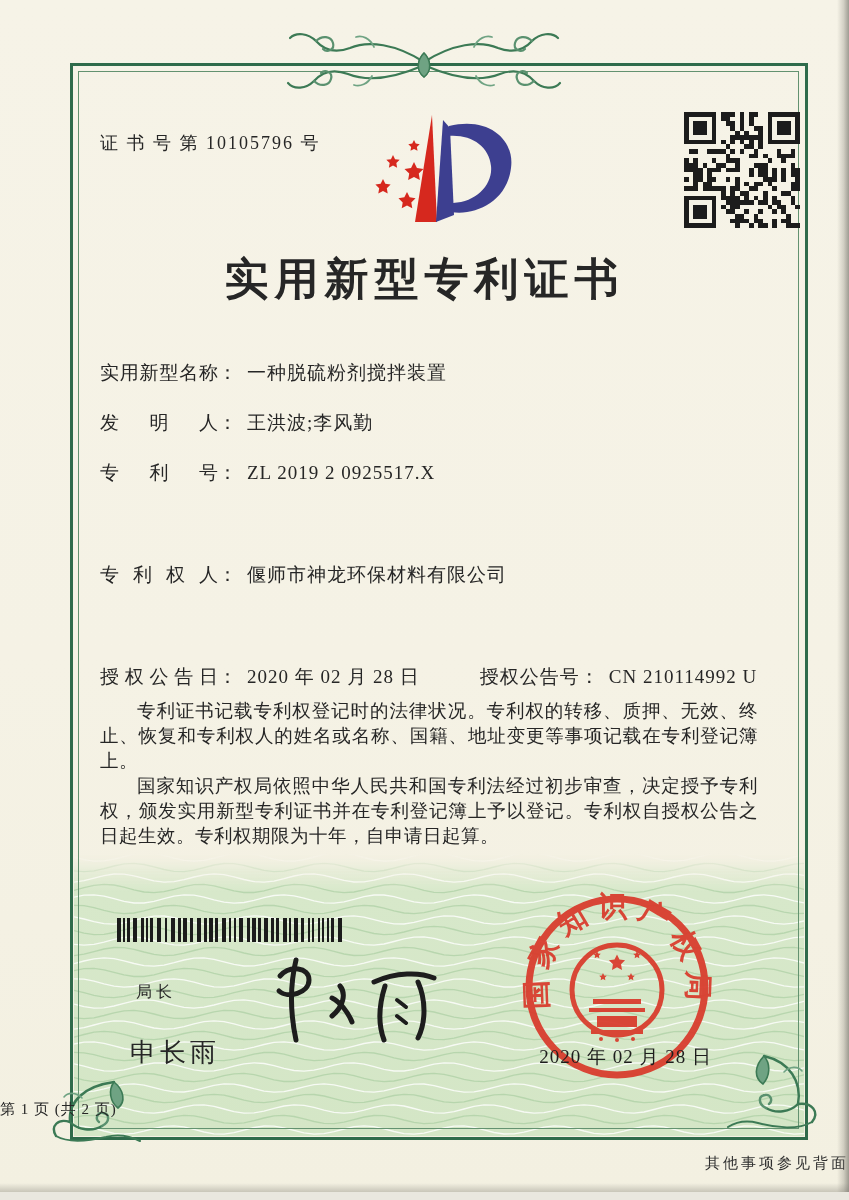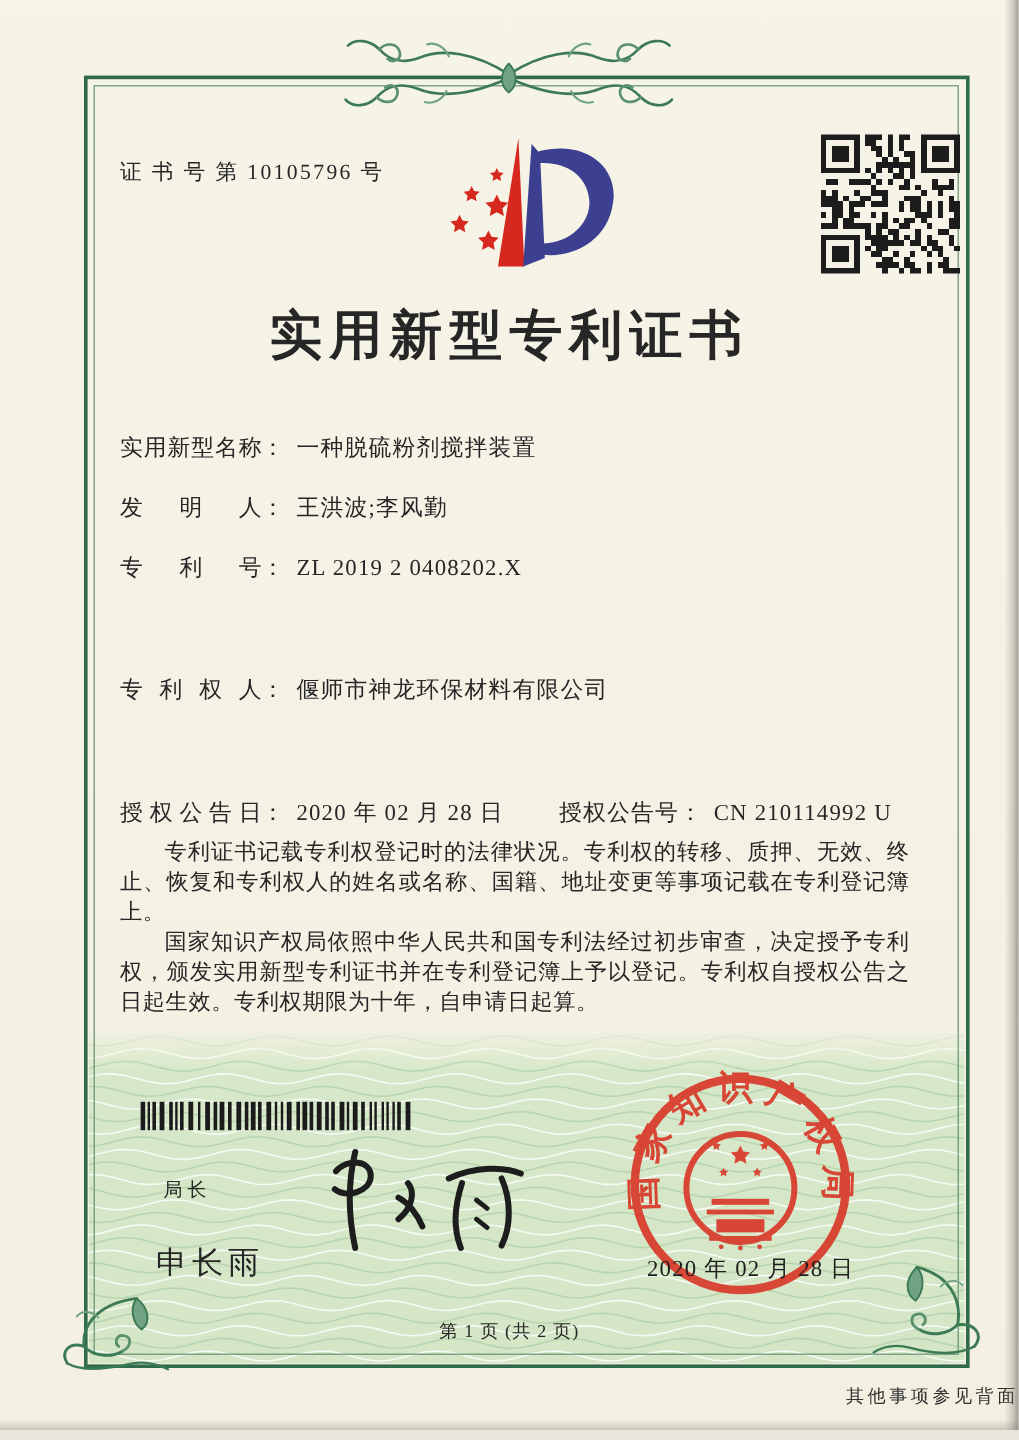--- a/index.html
+++ b/index.html
@@ -13,39 +13,39 @@
   .cert-no{position:absolute;left:100px;top:131px;font-size:18px;letter-spacing:2px;z-index:3;}
   .logo{position:absolute;left:337px;top:110px;z-index:3;}
   .qr{position:absolute;left:684px;top:112px;z-index:3;}
   .title{position:absolute;left:0;top:250px;width:100%;text-align:center;font-size:44px;font-weight:700;letter-spacing:6px;z-index:3;}
   
   .field-row{position:absolute;left:100px;font-size:19px;white-space:nowrap;z-index:3;}
   .flabel{display:inline-block;width:118px;text-align:justify;text-align-last:justify;}
   .fcolon{display:inline-block;margin-right:10px;}
   .fvalue{letter-spacing:1px;}
   .r0{top:360px}.r1{top:410px}.r2{top:460px}.r3{top:510px}.r4{top:562px}.r5{top:612px}.r6{top:664px}
-  .label2{margin-left:46px;letter-spacing:1px;}
+  .label2{margin-left:60px;letter-spacing:1px;}
   
   .paras{position:absolute;left:100px;top:699px;width:658px;font-size:18.5px;line-height:25px;text-align:justify;z-index:3;}
   .paras p{margin:0;text-indent:2em;letter-spacing:.5px;}
   
   .band{position:absolute;left:74px;top:852px;width:730px;height:284px;z-index:1;
     background:linear-gradient(180deg,rgba(215,232,202,0) 0%,rgba(215,232,202,.85) 6%,#d7e8ca 14%,#d4e6c6 100%);
     -webkit-mask-image:linear-gradient(180deg,transparent 0,#000 38px);mask-image:linear-gradient(180deg,transparent 0,#000 38px);}
   .band svg{position:absolute;left:0;top:0;}
   .barcode{position:absolute;left:117px;top:918px;z-index:3;}
   
   .signer-title{position:absolute;left:136px;top:982px;font-size:16px;letter-spacing:4px;z-index:3;}
   .signer-name{position:absolute;left:130px;top:1019px;font-size:26px;letter-spacing:4px;z-index:3;margin-top:16px;}
   .signature{position:absolute;left:266px;top:950px;z-index:3;}
   
   .seal{position:absolute;left:517px;top:887px;z-index:4;opacity:.93;}
   .seal-date{position:absolute;left:538px;top:1044px;width:175px;text-align:center;font-size:19px;letter-spacing:1px;color:#1d1d1d;z-index:5;}
   
-  .pageno{position:absolute;left:0;top:1100px;width:100%;text-align:center;font-size:15px;letter-spacing:1px;z-index:3;}
+  .pageno{position:absolute;left:0;top:1100px;width:100%;font-size:15px;letter-spacing:1px;z-index:3;}
   .backnote{position:absolute;left:0;top:1154px;width:100%;text-align:right;font-size:15px;letter-spacing:3px;z-index:3;color:#2f2f2f;}
   
   .orn-top{position:absolute;left:274px;top:26px;z-index:3;}
   .orn-bl{position:absolute;left:48px;top:1076px;z-index:3;}
   .orn-br{position:absolute;left:724px;top:1048px;z-index:3;}
   
   .edge-right{position:absolute;right:0;top:0;width:12px;height:100%;z-index:6;
     background:linear-gradient(90deg,rgba(0,0,0,0),rgba(118,116,108,.28) 55%,rgba(86,84,77,.55));}
   .edge-bottom{position:absolute;left:0;bottom:0;width:100%;height:9px;z-index:6;
     background:linear-gradient(180deg,rgba(0,0,0,0),rgba(120,118,110,.35));}
@@ -327,21 +327,21 @@
 
   <div class="title">实用新型专利证书</div>
 
   <div class="field-row r0">
     <span class="flabel">实用新型名称</span><span class="fcolon">：</span><span class="fvalue">一种脱硫粉剂搅拌装置</span>
   </div>
   <div class="field-row r1">
     <span class="flabel">发明人</span><span class="fcolon">：</span><span class="fvalue">王洪波;李风勤</span>
   </div>
   <div class="field-row r2">
-    <span class="flabel">专利号</span><span class="fcolon">：</span><span class="fvalue">ZL 2019 2 0408202.X</span>
+    <span class="flabel">专利号</span><span class="fcolon">：</span><span class="fvalue">ZL 2019 2 0925517.X</span>
   </div>
   <div class="field-row r4">
     <span class="flabel">专利权人</span><span class="fcolon">：</span><span class="fvalue">偃师市神龙环保材料有限公司</span>
   </div>
   <div class="field-row r6">
     <span class="flabel">授权公告日</span><span class="fcolon">：</span><span class="fvalue">2020 年 02 月 28 日</span><span class="label2">授权公告号</span><span class="fcolon">：</span><span class="fvalue">CN 210114992 U</span>
   </div>
 
   <div class="paras">
     <p>专利证书记载专利权登记时的法律状况。专利权的转移、质押、无效、终止、恢复和专利权人的姓名或名称、国籍、地址变更等事项记载在专利登记簿上。</p>

